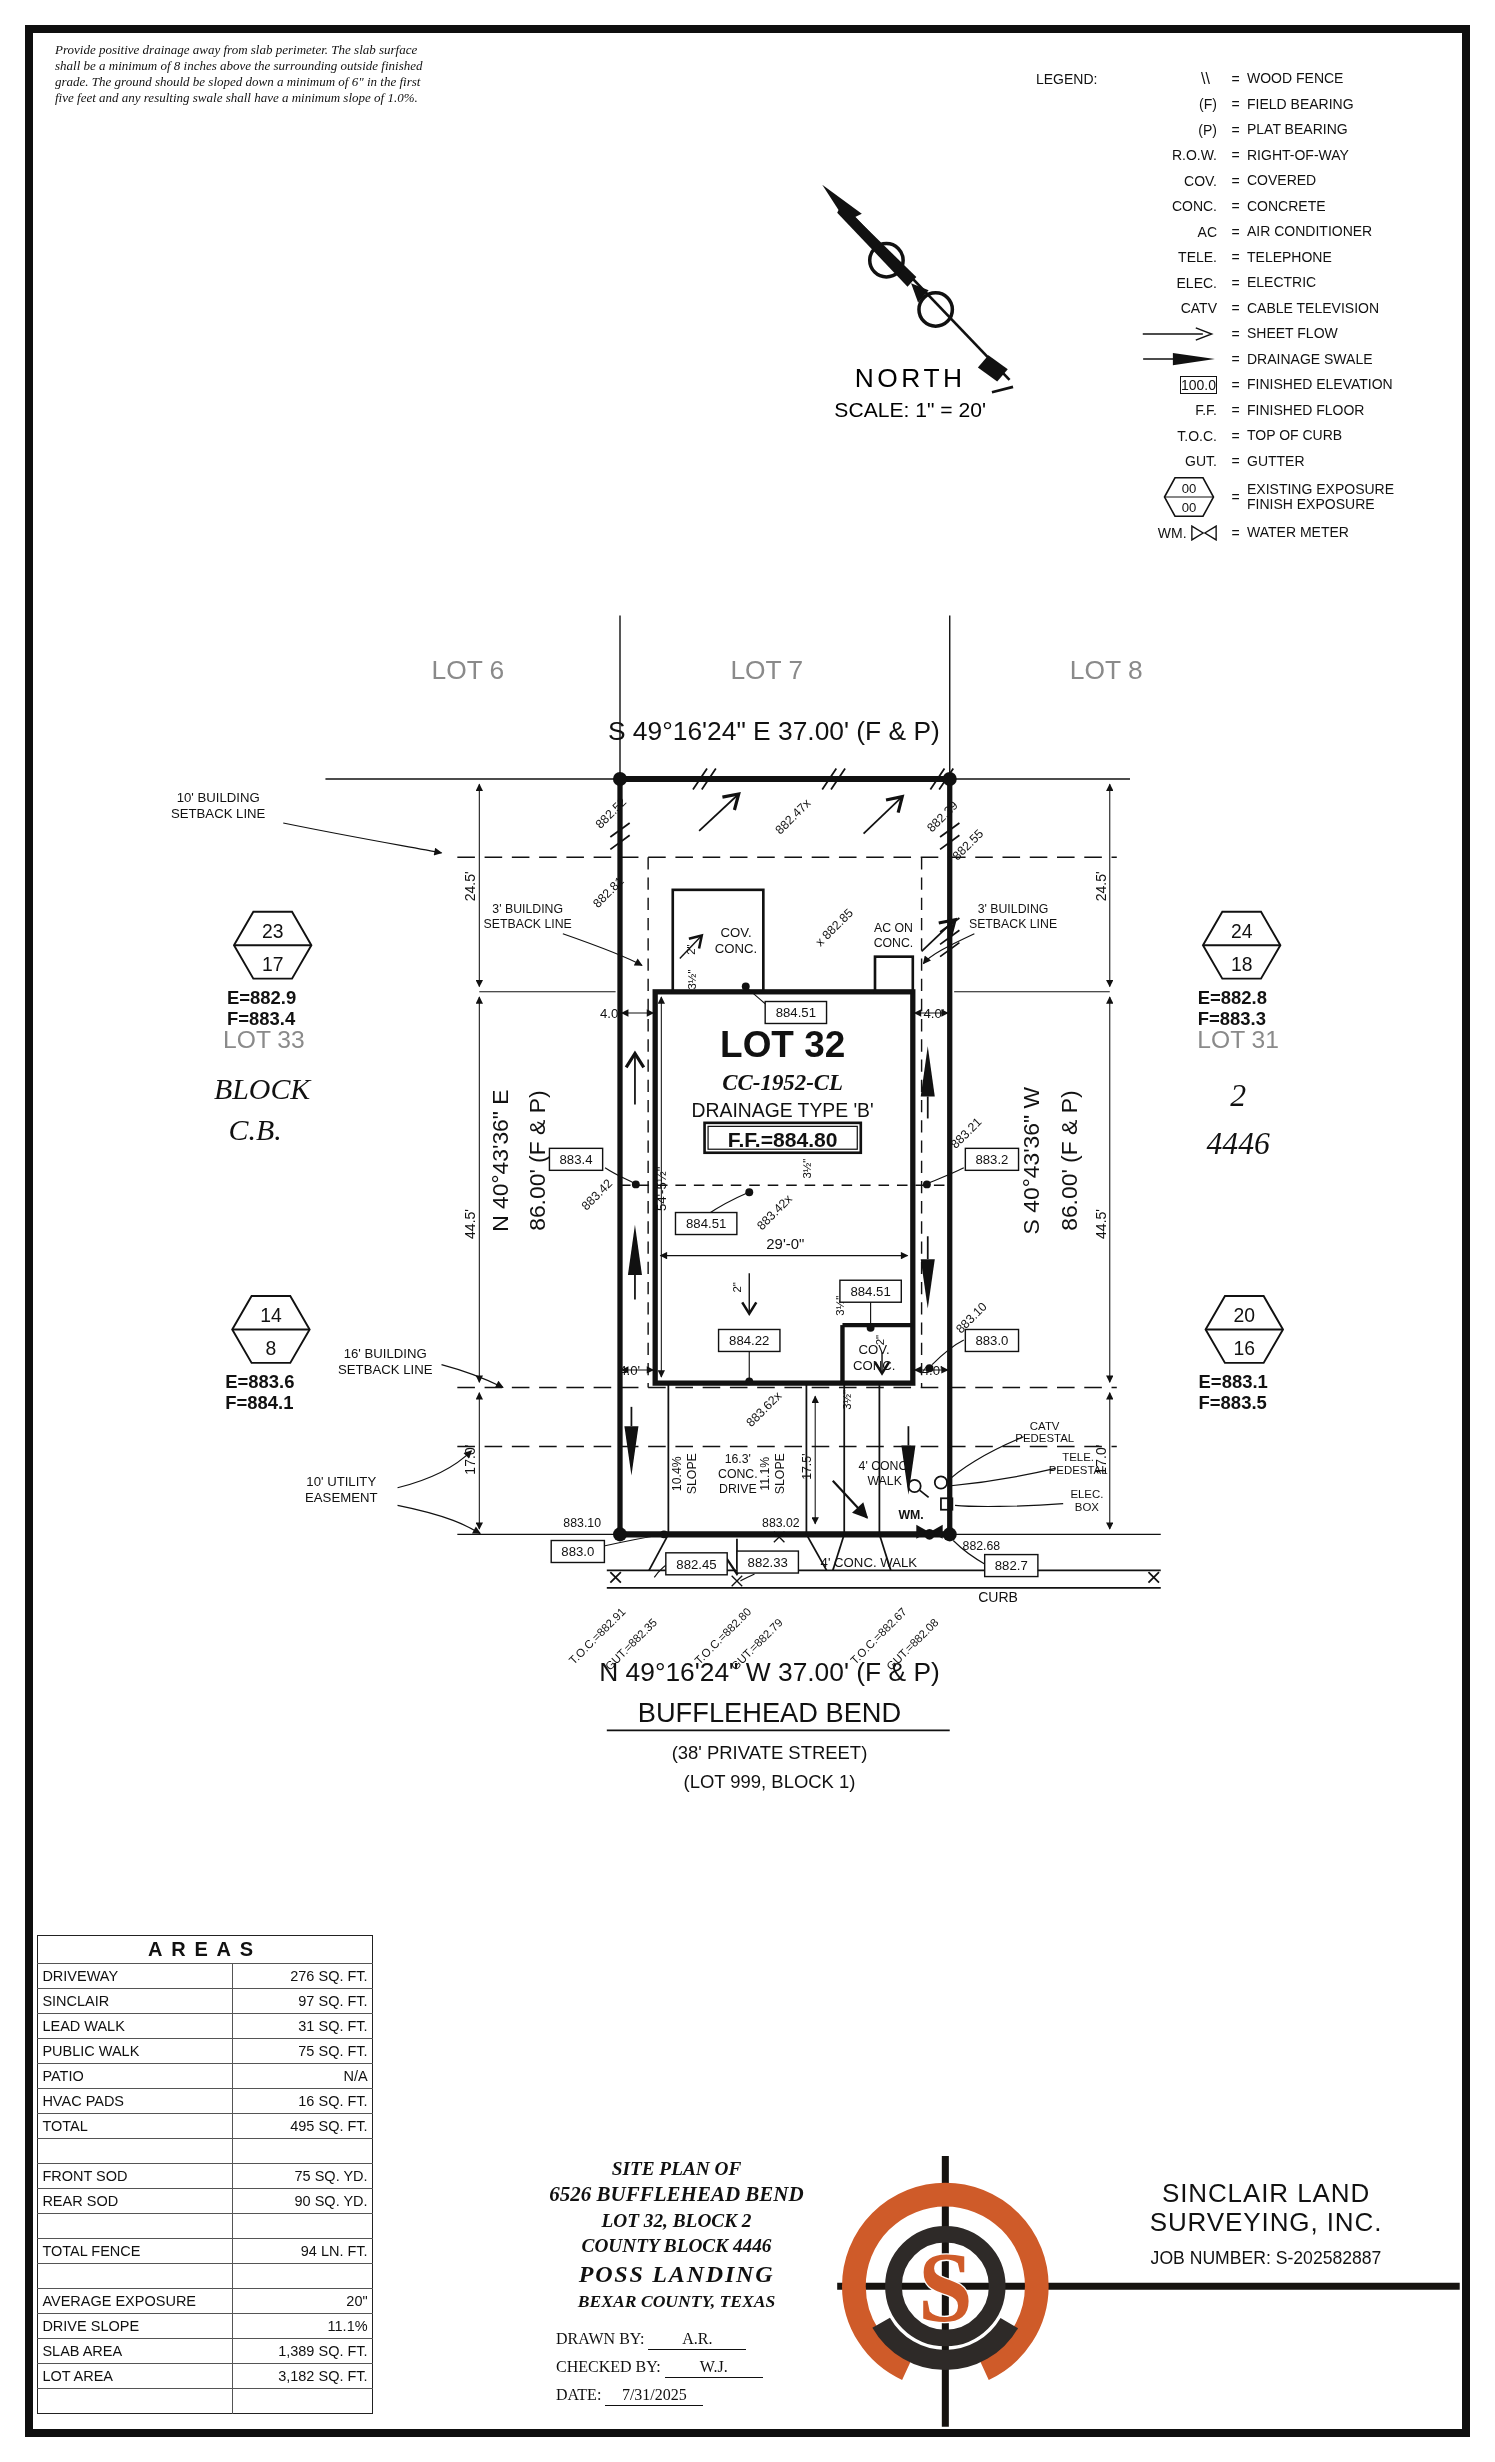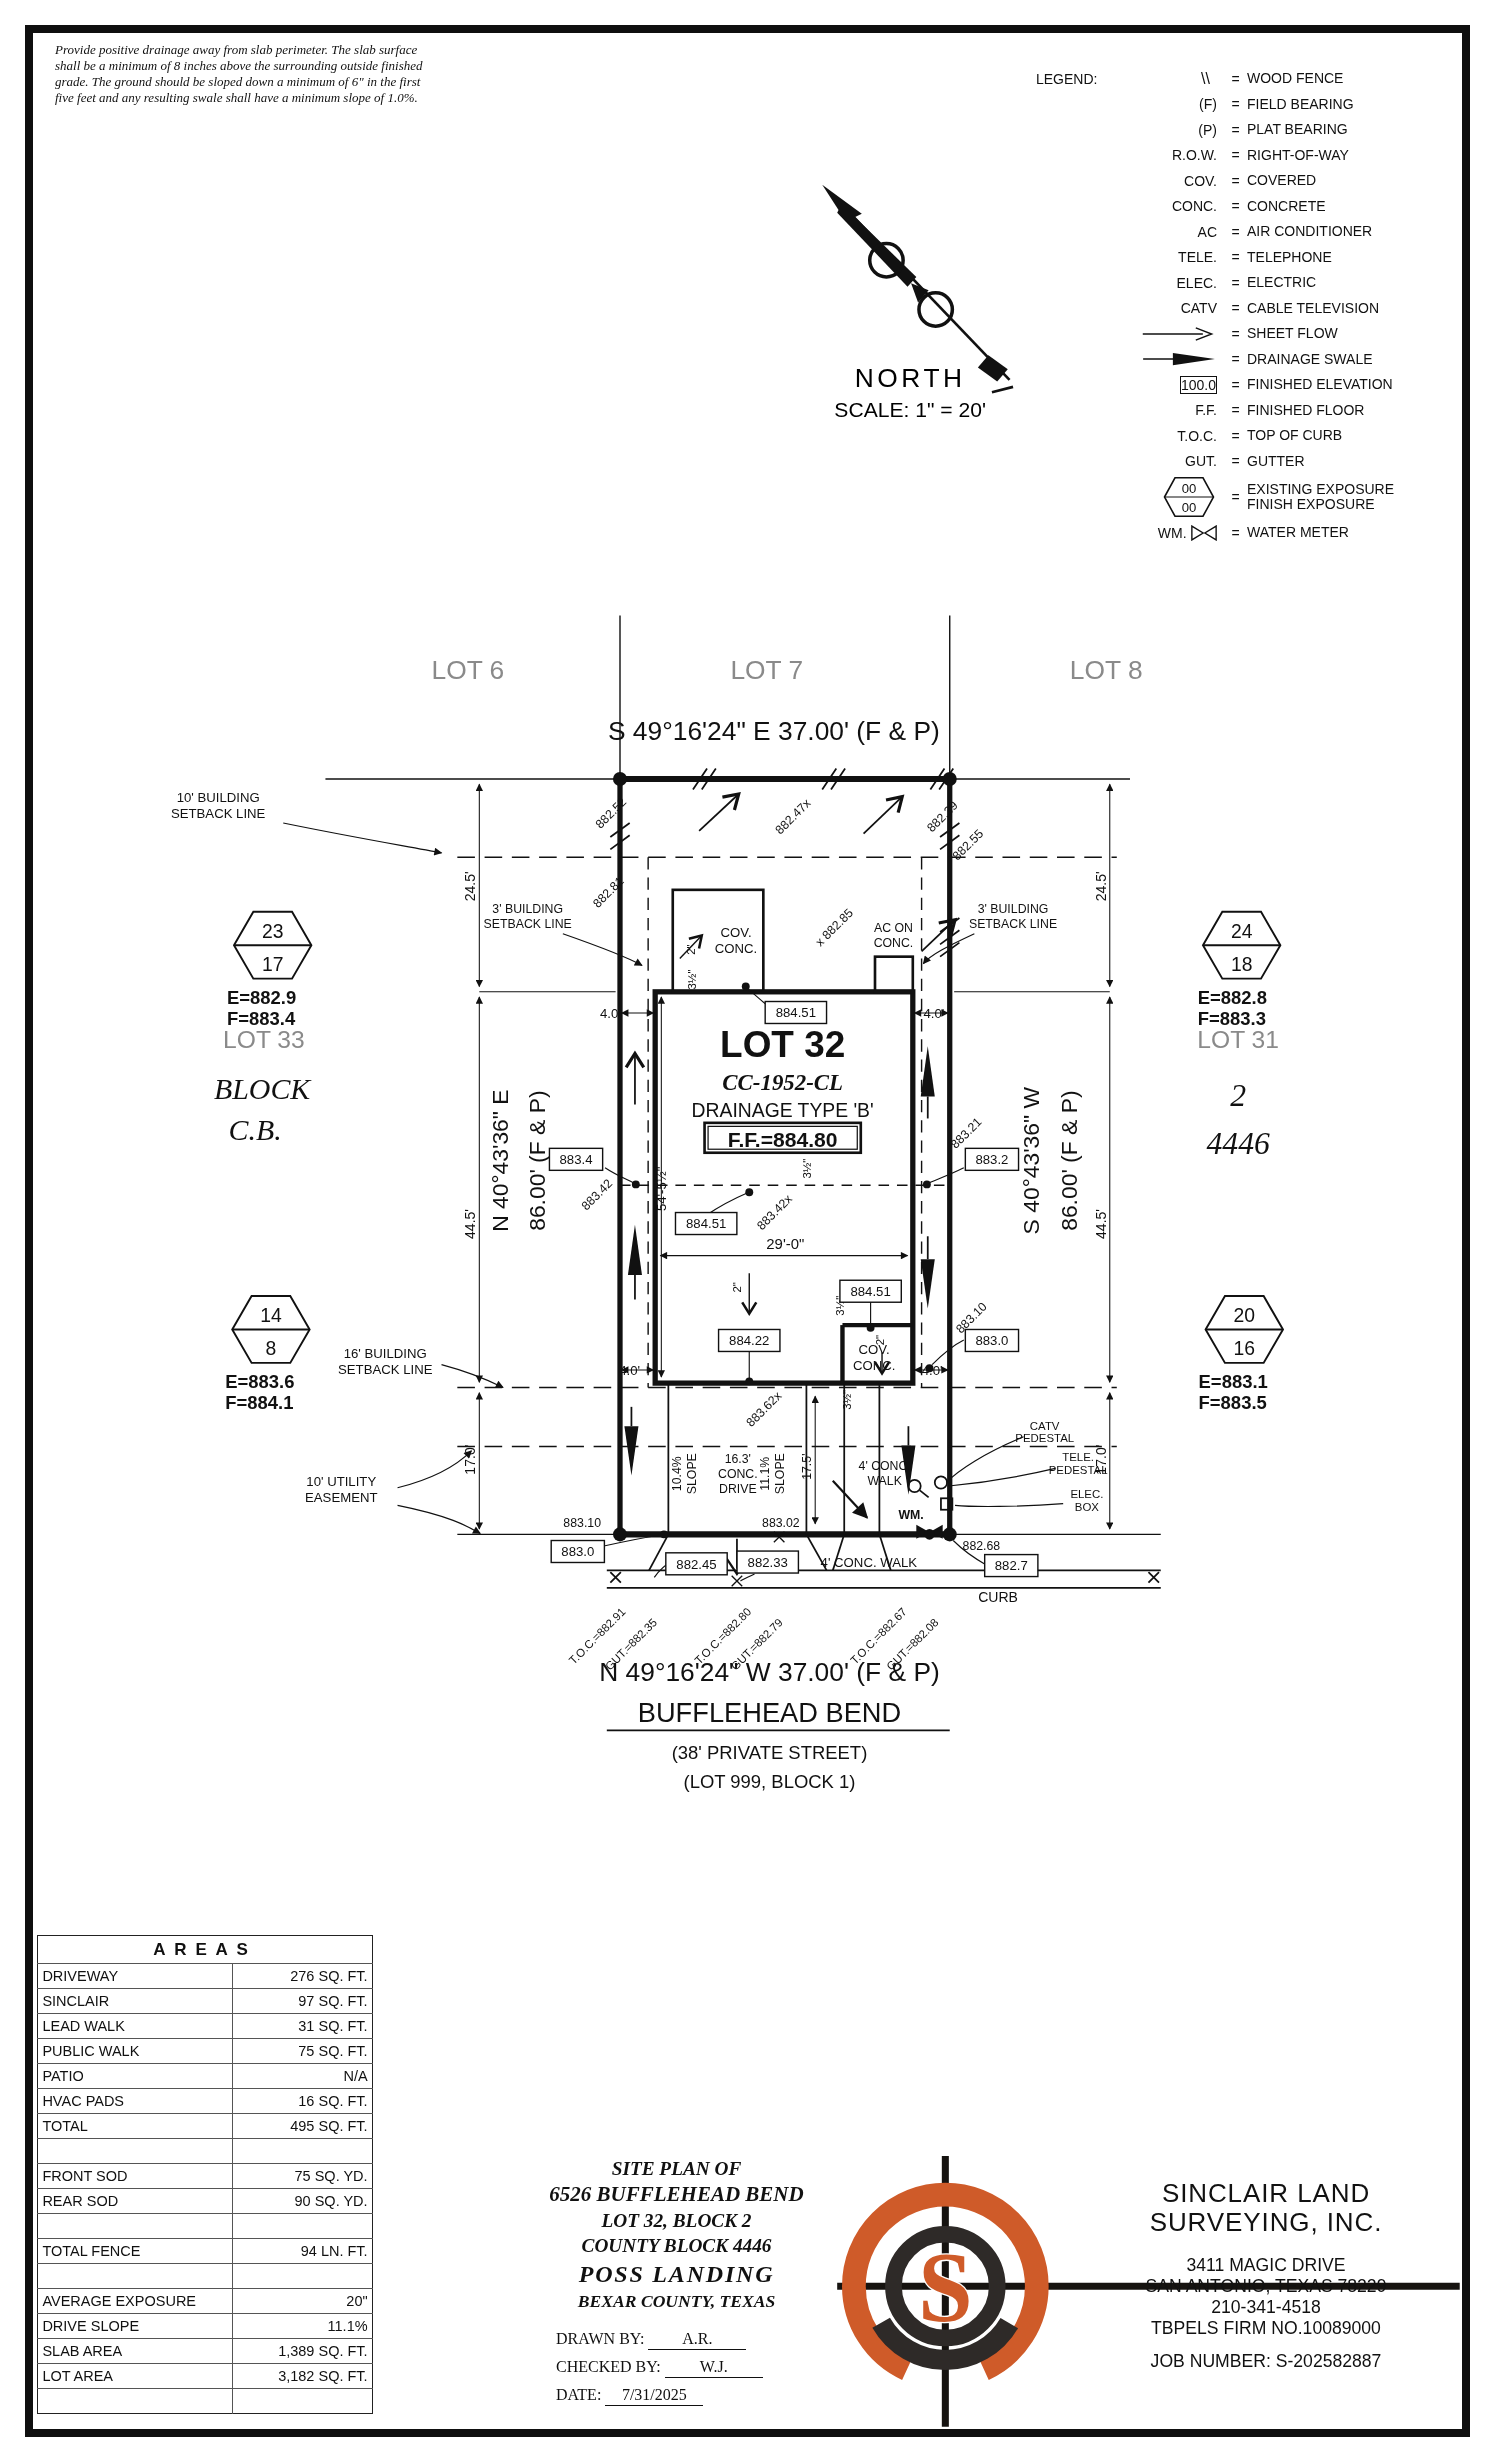--- a/index.html
+++ b/index.html
@@ -14,21 +14,21 @@
   .lrow{display:grid;grid-template-columns:84px 104px 23px auto;align-items:center;min-height:25.5px;}
   .lrow .abbr{text-align:right;padding-right:7px;white-space:nowrap;}
   .lrow .eq{text-align:center;}
   .lrow .desc{white-space:pre-line;line-height:1.05;}
   .lrow svg{display:block;margin-left:auto;}
   .elevbox{border:1.3px solid #111;padding:0 0;display:inline-block;}
   
   .areas{position:absolute;left:37px;top:1935px;width:336px;border:1.8px solid #222;border-collapse:collapse;font-size:14.5px;}
   .areas td{border-top:1.2px solid #555;height:24px;padding:0 4.4px;}
   .areas td.v{text-align:right;border-left:1.2px solid #555;width:130px;white-space:nowrap;}
-  .areas .ttl{text-align:center;font-weight:bold;letter-spacing:8.8px;font-size:17px;height:27px;border-top:none;}
+  .areas .ttl{text-align:center;font-weight:bold;letter-spacing:8.8px;font-size:20px;height:27px;border-top:none;}
   
   .tblock{position:absolute;left:492px;top:2156px;width:369px;text-align:center;font-family:"Liberation Serif",serif;font-style:italic;font-weight:bold;}
   .tblock div{line-height:1.3;}
   .tb1{font-size:19.3px;} .tb2{font-size:21px;} .tb3{font-size:19.3px;} .tb4{font-size:19.3px;}
   .tb5{font-size:24px;letter-spacing:1.8px;} .tb6{font-size:17.6px;}
   .signoff{position:absolute;left:556px;top:2330px;font-size:16px;font-family:Liberation Serif, serif;}
   .signoff .row{margin-bottom:8px;white-space:nowrap;}
   .signoff .val{display:inline-block;border-bottom:1.4px solid #111;min-width:84px;text-align:center;padding:0 7px 0.9px 7px;}
   
   .firm{position:absolute;left:1090px;top:2179px;width:352px;text-align:center;}
@@ -824,22 +824,16 @@
     <span class="val">A.R.</span></div>
   <div class="row"><span>CHECKED BY:</span>
     <span class="val">W.J.</span></div>
   <div class="row"><span>DATE:</span>
     <span class="val">7/31/2025</span></div>
 </div>
 
 <div class="firm">
   <div class="n">SINCLAIR LAND</div>
   <div class="n">SURVEYING, INC.</div>
-  <div class="addr">
-    <div class="a">3411 MAGIC DRIVE</div>
-    <div class="a">SAN ANTONIO, TEXAS 78229</div>
-    <div class="a">210-341-4518</div>
-    <div class="a">TBPELS FIRM NO.10089000</div>
-  </div>
   <div class="job"><span>JOB NUMBER:</span>
     <span>S-202582887</span></div>
 </div>
 
 
 </body></html>

